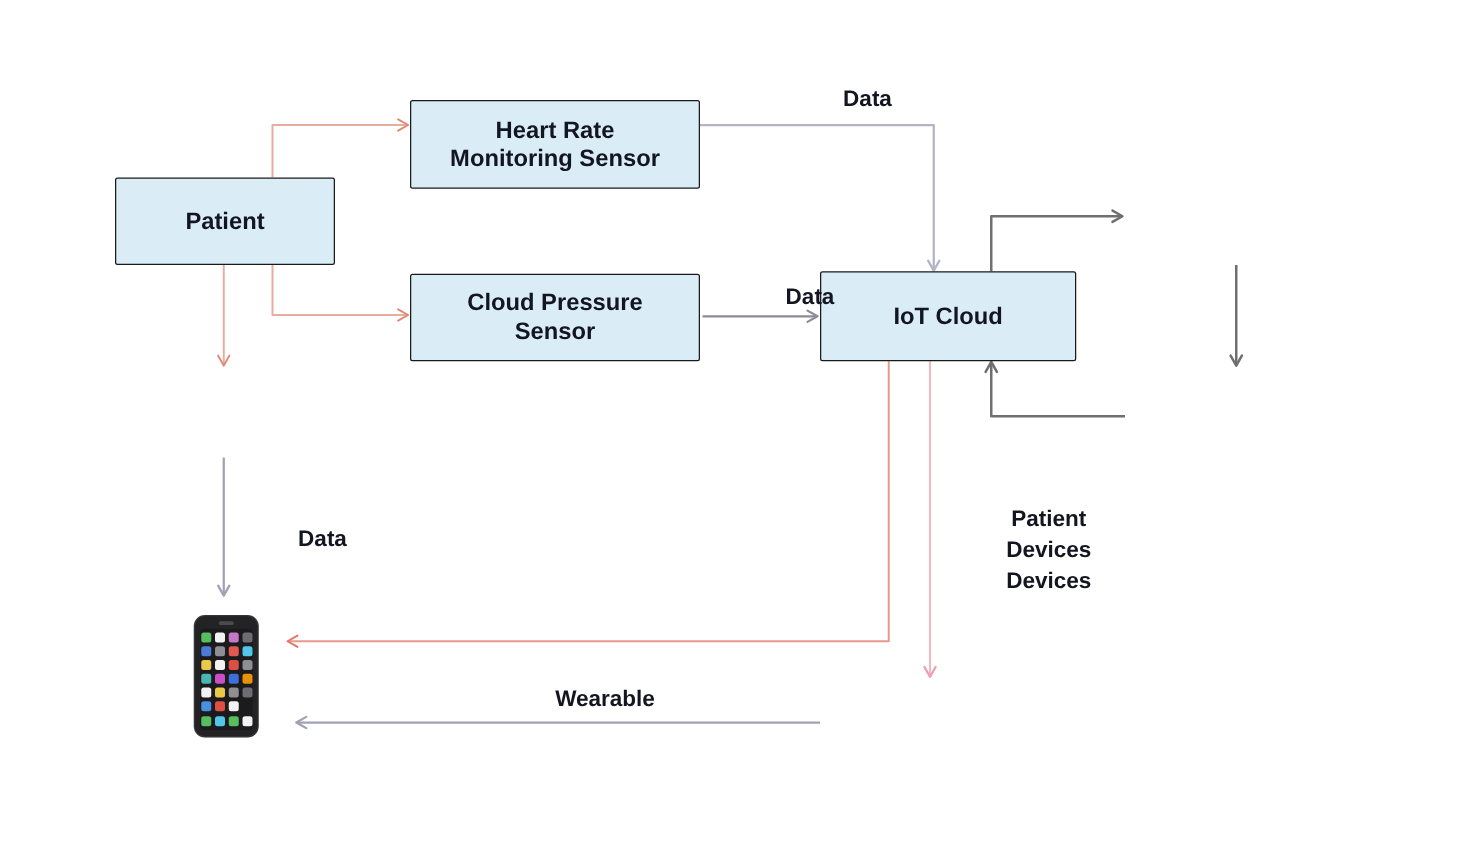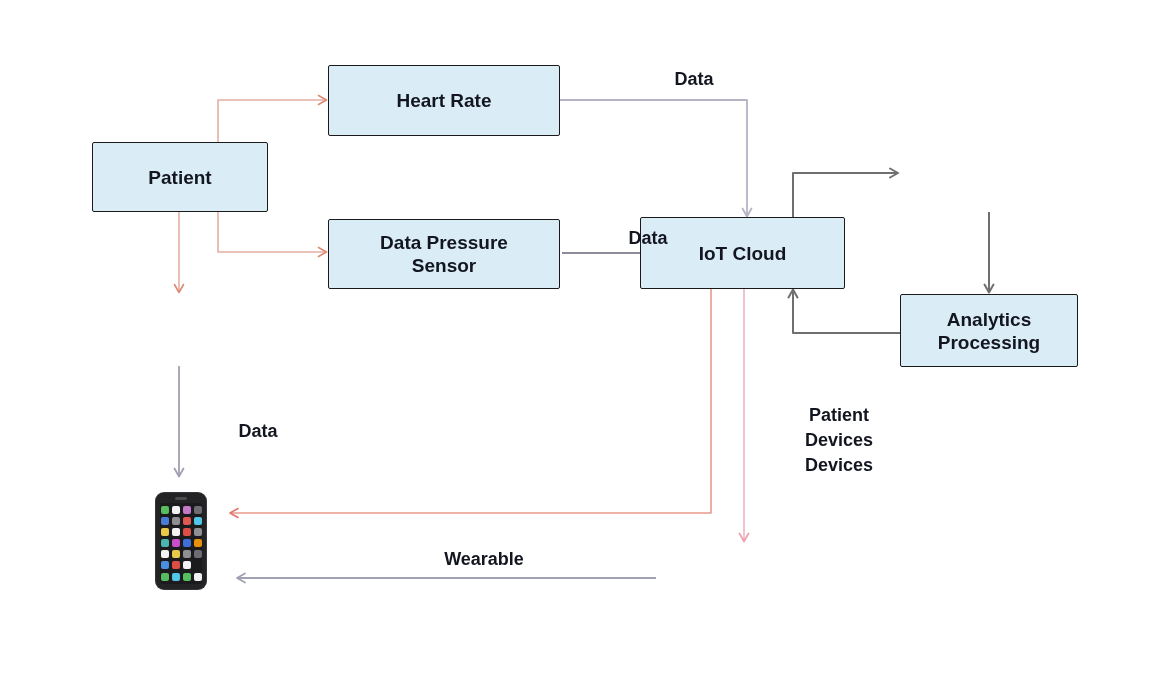--- a/index.html
+++ b/index.html
@@ -109,39 +109,36 @@
     <g>
       <path class="s-lav" d="M179 366 L179 475"></path>
       <path class="head s-lav" d="M174.5 468.5 L179 476.5 L183.5 468.5"></path>
     </g>
   </svg>
 
   <div class="node" style="left:92px;top:142px;width:176px;height:70px">
     <span>Patient</span>
   </div>
 
-  <div class="node" style="left:328px;top:65px;width:232px;height:71px">
+  <div class="node" style="left:328px;top:80px;width:232px;height:71px">
     <span>Heart Rate</span>
+    <span>Monitoring Sensor</span>
   </div>
 
   <div class="node" style="left:328px;top:219px;width:232px;height:70px">
-    <span>Data Pressure</span>
+    <span>Cloud Pressure</span>
     <span>Sensor</span>
   </div>
 
 
-  <div class="node" style="left:640px;top:217px;width:205px;height:72px">
+  <div class="node" style="left:656px;top:217px;width:205px;height:72px">
     <span>IoT Cloud</span>
   </div>
 
 
-  <div class="node" style="left:900px;top:294px;width:178px;height:73px">
-    <span>Analytics</span>
-    <span>Processing</span>
-  </div>
 
 
   <div class="elabel" style="left:654px;top:79px">Data</div>
 
   <div class="elabel" style="left:608px;top:238px">Data</div>
 
   <div class="elabel" style="left:218px;top:431px">Data</div>
 
 
   <div class="elabel" style="left:799px;top:440px">

